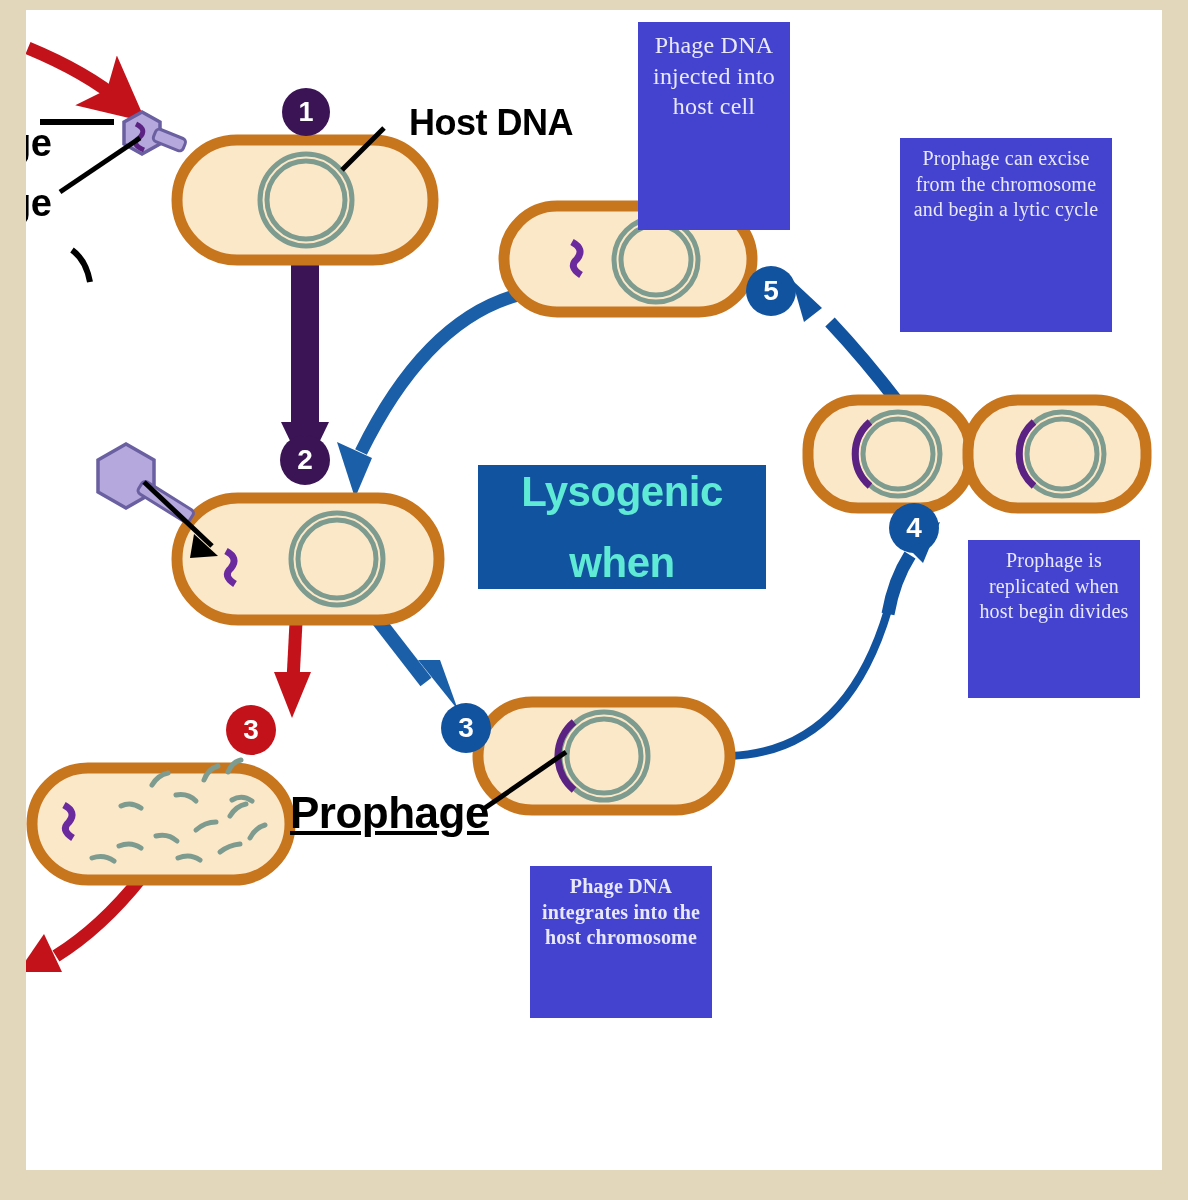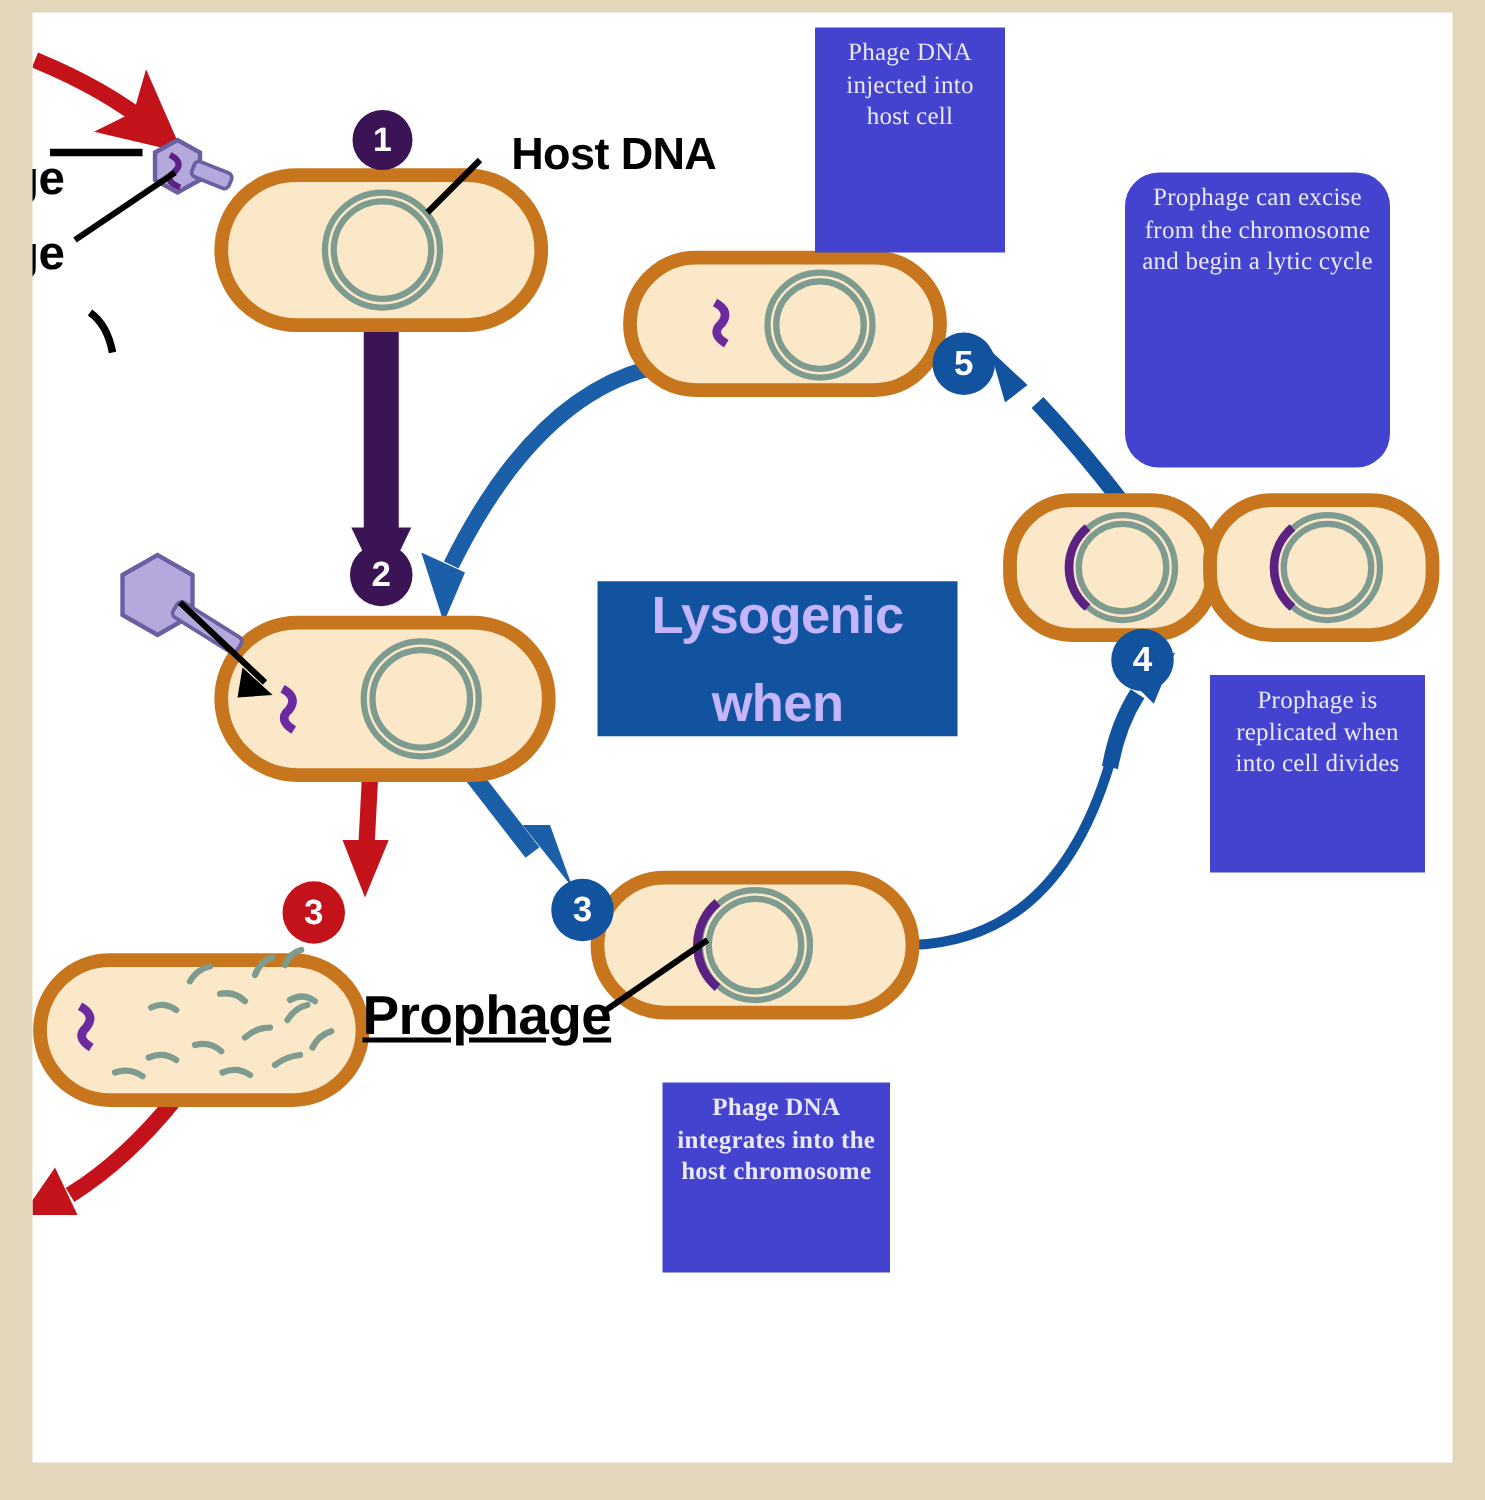--- a/index.html
+++ b/index.html
@@ -41,21 +41,21 @@
     font-family: "Liberation Serif", serif;
     text-align: center;
     line-height: 1.28;
     box-sizing: border-box;
     padding: 8px 6px;
     letter-spacing: 0.2px;
   }
   .banner {
     position: absolute;
     background: #11539f;
-    color: #c4b5fd;
+    color: #5eead4;
     font-family: "Liberation Sans", sans-serif;
     font-weight: bold;
     text-align: center;
     line-height: 1.12;
     box-sizing: border-box;
     display: flex;
     align-items: center;
     justify-content: center;
     letter-spacing: -0.5px;
     gap: 24px;
@@ -239,30 +239,30 @@
     </div>
     <div class="badge" style="left:720px; top:256px; width:50px; height:50px; background:#11539f; font-size:28px;">
       <span>5</span>
     </div>
 
     <div class="banner" style="left:452px; top:455px; width:288px; height:124px; font-size:42px; flex-direction:column;">
       <span>Lysogenic</span>
       <span>when</span>
     </div>
 
-    <div class="txtbox" style="left:612px; top:12px; width:152px; height:180px; font-size:20px;margin-left:14px;">
+    <div class="txtbox" style="left:612px; top:12px; width:152px; height:208px; font-size:24px;">
       <span>Phage DNA injected into host cell</span>
     </div>
 
-    <div class="txtbox" style="left:874px; top:128px; width:212px; height:236px; font-size:20px;border-radius:27px;">
+    <div class="txtbox" style="left:874px; top:128px; width:212px; height:194px; font-size:20px;">
       <span>Prophage can excise from the chromosome and begin a lytic cycle</span>
     </div>
 
     <div class="txtbox" style="left:942px; top:530px; width:172px; height:158px; font-size:20px;">
-      <span>Prophage is replicated when into cell divides</span>
+      <span>Prophage is replicated when host begin divides</span>
     </div>
 
     <div class="txtbox" style="left:504px; top:856px; width:182px; height:152px; font-size:20px;font-weight:bold;">
       <span>Phage DNA integrates into the host chromosome</span>
     </div>
 
     <div class="plainlabel" style="left:383px; top:82px; font-size:36px;margin-top:10px;">
       <span>Host DNA</span>
     </div>
 

